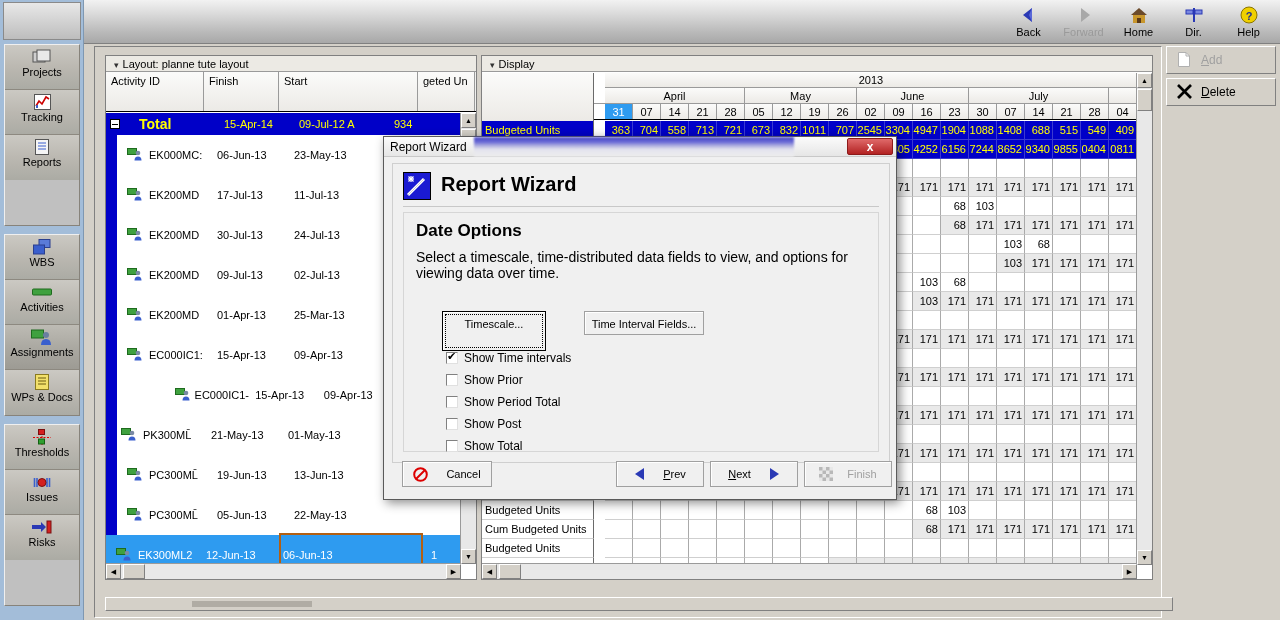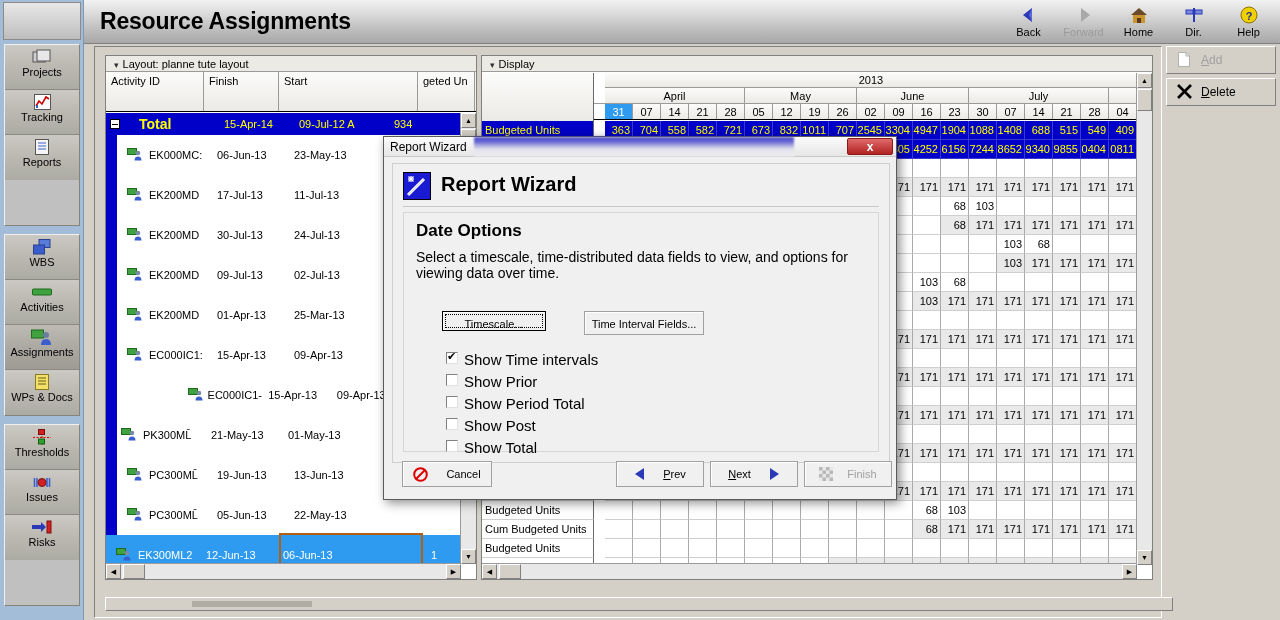--- a/index.html
+++ b/index.html
@@ -240,21 +240,21 @@
 
   .dbtn {
     position:absolute; background:#f0f0f0; border:1px solid #a0a0a0;
     font-size:11px; color:#000; text-align:center; cursor:default;
     box-shadow: inset 1px 1px 0 #fff;
   }
   .dbtn.focus { border:1px solid #000; }
   .dbtn.focus .inner { position:absolute; left:2px; top:2px; right:2px; bottom:2px; border:1px dotted #000; }
   .dbtn span.txt { position:relative; z-index:2; }
 
-  .cbrow { position:absolute; font-size:15px; color:#000;text-decoration:underline; }
+  .cbrow { position:absolute; font-size:12px; color:#000;text-decoration:underline; }
   .cbx {
     position:absolute; left:0; top:1px; width:12px; height:12px; background:#fff;
     border:1px solid #808080; border-right-color:#e0e0e0; border-bottom-color:#e0e0e0;
   }
   .cbx.on:after {
     content:"✔"; position:absolute; left:0px; top:-3px; font-size:11px; color:#000;
   }
   .cblab { position:absolute; left:18px; top:0px; white-space:nowrap; }
 
   .dlg-foot { position:absolute; left:8px; bottom:8px; width:498px; height:30px; }
@@ -382,21 +382,20 @@
                 <rect x="15" y="1" width="4" height="12" fill="#d42020" stroke="#7a1010"></rect>
               </svg>
             </div>
             <div class="rail-lbl">Risks</div>
           </div>
         </div>
       </div>
   </div>
 
   <div class="titlebar">
-    <div class="title-text">Resource Assignments</div>
     <div class="tbar-btns">
 
       <div class="tbar-btn">
         <div class="ico">
           <svg width="14" height="16" viewBox="0 0 14 16">
               <polygon points="10,1 10,15 1,8" fill="#2a39b5"></polygon>
               <polygon points="10,1 10,15 7,8" fill="#5a68d8"></polygon>
             </svg>
         </div>
         <div class="lbl">Back</div>
@@ -534,21 +533,21 @@
                 <div class="ricon"><svg width="16" height="13" viewBox="0 0 16 13">
                     <rect x="0.5" y="0.5" width="9" height="6" fill="#3fa13f" stroke="#1e6b1e"></rect>
                     <circle cx="11" cy="5" r="2.3" fill="#7a8aa5"></circle>
                     <path d="M7.5 12.5 Q7.5 8.4 11 8.4 Q14.5 8.4 14.5 12.5 Z" fill="#3a5fcd"></path>
                   </svg></div>
                 <div class="a-id">EC000IC1:</div>
                 <div class="a-fin">15-Apr-13</div>
                 <div class="a-sta"><span style="position:relative;">09-Apr-13</span></div>
                 <div class="a-un"></div>
               </div>
-              <div class="arow" style="top:262px; left:24px; width:344px;padding-left:48px;">
+              <div class="arow" style="top:262px; left:11px; width:344px;padding-left:48px;">
                 <div class="ricon"><svg width="16" height="13" viewBox="0 0 16 13">
                     <rect x="0.5" y="0.5" width="9" height="6" fill="#3fa13f" stroke="#1e6b1e"></rect>
                     <circle cx="11" cy="5" r="2.3" fill="#7a8aa5"></circle>
                     <path d="M7.5 12.5 Q7.5 8.4 11 8.4 Q14.5 8.4 14.5 12.5 Z" fill="#3a5fcd"></path>
                   </svg></div>
                 <div class="a-id">EC000IC1-</div>
                 <div class="a-fin">15-Apr-13</div>
                 <div class="a-sta"><span style="position:relative;">09-Apr-13</span></div>
                 <div class="a-un"></div>
               </div>
@@ -652,21 +651,21 @@
                 </div>
             </div>
           </div>
           <div class="ts-rows" id="ts-rows">
               <div class="trow blue">
                 <div class="lab">Budgeted Units</div>
                 <div class="cells">
                   <div class="c">363</div>
                   <div class="c">704</div>
                   <div class="c">558</div>
-                  <div class="c">582</div>
+                  <div class="c">713</div>
                   <div class="c">721</div>
                   <div class="c">673</div>
                   <div class="c">832</div>
                   <div class="c">1011</div>
                   <div class="c">707</div>
                   <div class="c">2545</div>
                   <div class="c">3304</div>
                   <div class="c">4947</div>
                   <div class="c">1904</div>
                   <div class="c">1088</div>
@@ -1295,21 +1294,21 @@
           </svg>
         </div>
         <div class="dlg-h1">Report Wizard</div>
         <div class="dlg-hr"></div>
       </div>
 
       <div class="dlg-panel">
         <div class="dlg-h2">Date Options</div>
         <div class="dlg-sub">Select a timescale, time-distributed data fields to view, and options for viewing data over time.</div>
 
-        <div class="dbtn focus" style="left:38px; top:98px; width:104px; height:20px; line-height:24px;">
+        <div class="dbtn focus" style="left:38px; top:98px; width:104px; height:40px; line-height:24px;">
           <div class="inner"></div>
           <span class="txt">Timescale...</span>
         </div>
 
         <div class="dbtn" style="left:180px; top:98px; width:120px; height:24px; line-height:24px;">
           <span class="txt">Time Interval Fields...</span>
         </div>
 
         <div id="dlg-checks">
             <div class="cbrow" style="left:42px; top:138px; width:220px; height:16px;">

